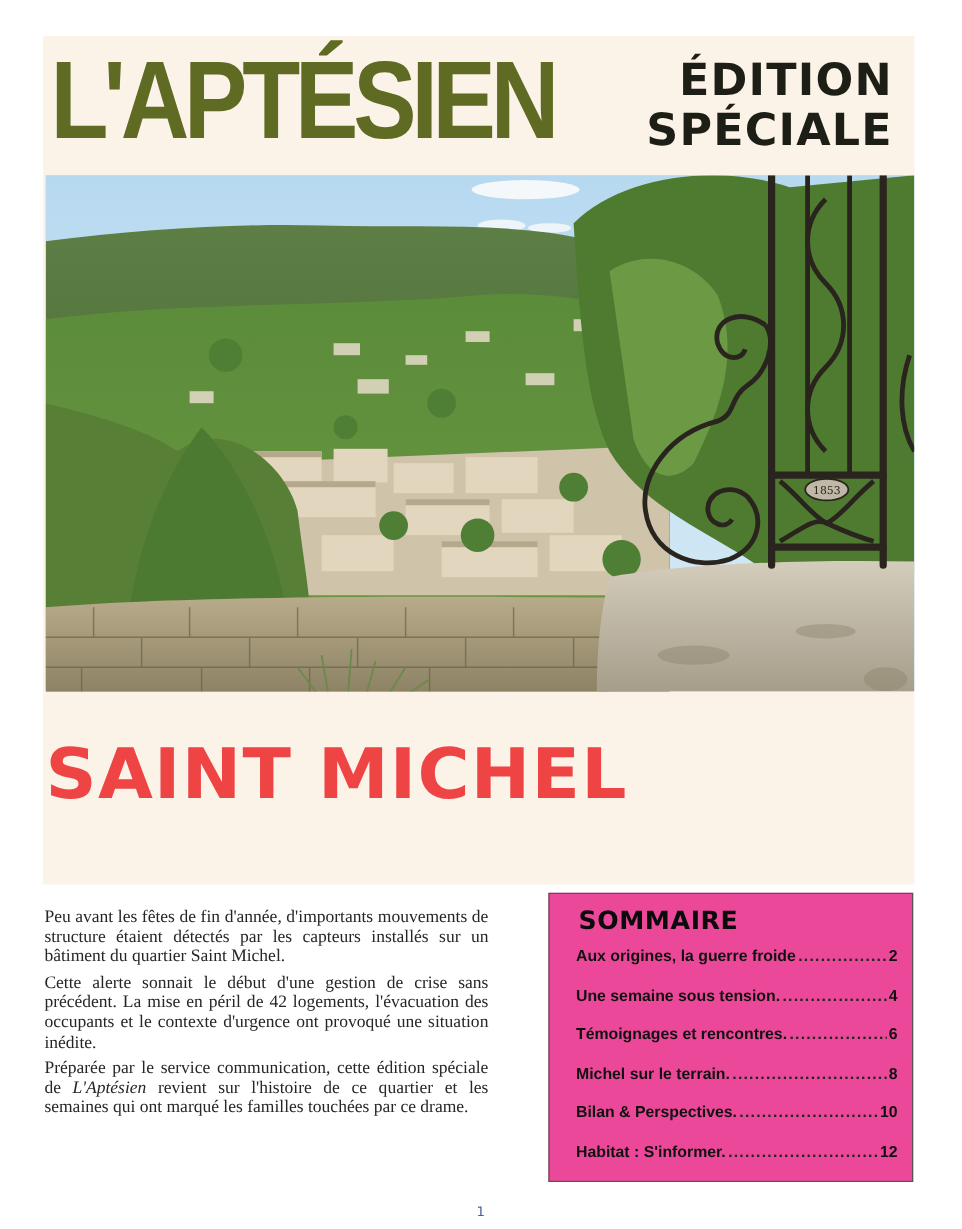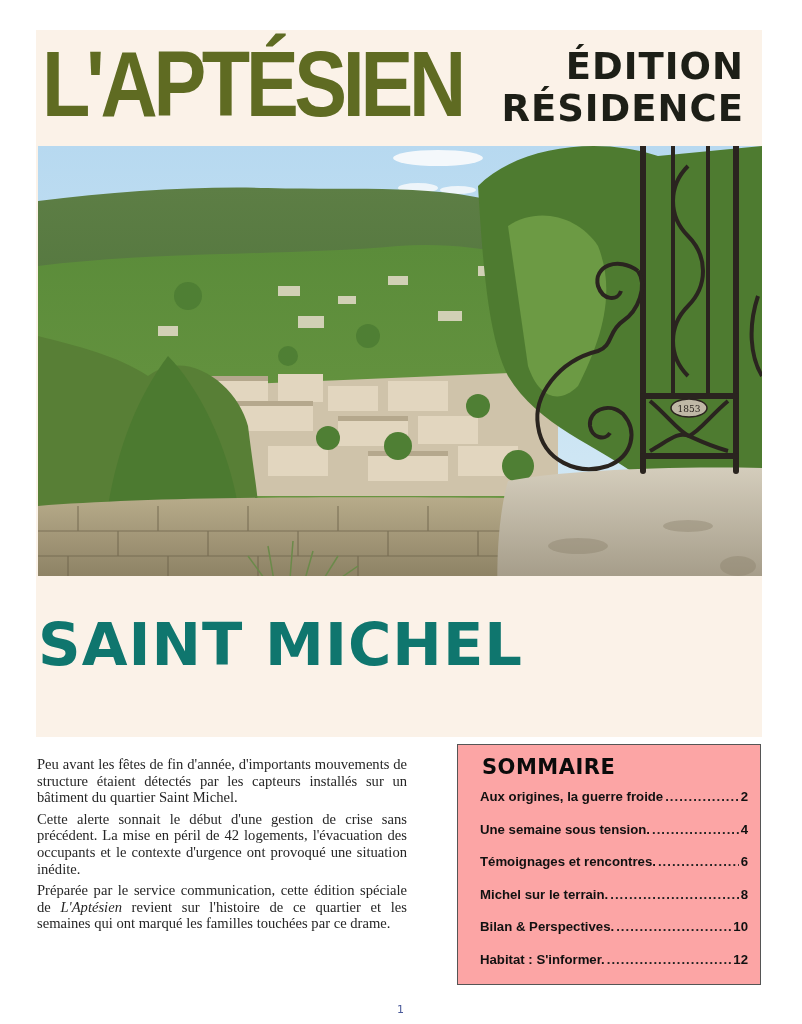--- a/index.html
+++ b/index.html
@@ -3,46 +3,46 @@
 <meta charset="utf-8">
 <style>
   html, body { margin:0; padding:0; background:#ffffff; }
   body { width:802px; height:1024px; position:relative; overflow:hidden; font-family:"Liberation Sans", sans-serif; }
   .panel { position:absolute; left:36px; top:30px; width:726px; height:707px; background:#fbf2e8; }
   .masthead-title { position:absolute; left:42px; top:36px; font-family:"Liberation Sans", sans-serif; font-weight:bold; font-size:92px; line-height:96px; color:#5f6b22; letter-spacing:-5px; transform:scaleX(0.86); transform-origin:left top; white-space:nowrap; }
   .edition { position:absolute; right:58px; top:46px; text-align:right; font-family:"DejaVu Sans", sans-serif; font-weight:bold; color:#1d1f17; font-size:37px; line-height:42px; letter-spacing:1px; }
   .edition div { white-space:nowrap;margin-left:40px; }
   .photo { position:absolute; left:38px; top:146px; width:724px; height:430px; overflow:hidden; background:#bcdcef; }
   .photo svg { display:block; }
-  .headline { position:absolute; left:38px; top:612px; white-space:nowrap; color:#0f766e; font-family:"DejaVu Sans", sans-serif; font-weight:bold; }
+  .headline { position:absolute; left:38px; top:612px; white-space:nowrap; color:#ef4444; font-family:"DejaVu Sans", sans-serif; font-weight:bold; }
   .headline .h1 { font-size:58px; line-height:66px; letter-spacing:1px; transform:scaleX(1.02); transform-origin:left; }
   .headline .h2 { font-size:45px; line-height:56px; letter-spacing:1.5px; margin-top:-2px; }
   .intro { position:absolute; left:37px; top:756px; width:370px; font-family:Liberation Serif, serif; font-size:14.6px; line-height:16.6px; color:#262626; text-align:justify; }
   .intro p { margin:0 0 5px 0; }
   .intro em { font-style:italic; }
-  .toc { position:absolute; left:457px; top:744px; width:304px; height:241px; border:1.5px solid #555; box-sizing:border-box; background:#fca5a5; }
+  .toc { position:absolute; left:457px; top:744px; width:304px; height:241px; border:1.5px solid #555; box-sizing:border-box; background:#ec4899; }
   .toc-title { position:absolute; left:24px; top:10px; font-family:"DejaVu Sans", sans-serif; font-weight:bold; font-size:21px; letter-spacing:0.5px; color:#0b0b0b; }
   .toc-list { position:absolute; left:22px; top:44px; width:268px; list-style:none; margin:0; padding:0; }
   .toc-item { display:flex; align-items:baseline; height:32.6px; font-family:"Liberation Sans", sans-serif; font-weight:bold; font-size:13.2px; color:#111; }
   .toc-item .lbl { white-space:nowrap; }
   .toc-item .dots { flex:1; overflow:hidden; white-space:nowrap; margin:0 2px; letter-spacing:1px; color:#222; }
   .toc-item .dots::before { content:"............................................................................................"; }
   .toc-item .pg { white-space:nowrap; }
   .page-num { position:absolute; left:397px; top:1003px; font-family:"DejaVu Sans", sans-serif; font-size:11px; color:#4a5a9a; }
 </style>
 </head>
 <body>
 
 <div class="panel"></div>
 
 <div class="masthead-title">L'APTÉSIEN</div>
 
 <div class="edition">
   <div>ÉDITION</div>
-  <div>RÉSIDENCE</div>
+  <div>SPÉCIALE</div>
 </div>
 
 <div class="photo">
   <svg width="724" height="458" viewBox="0 0 724 458" xmlns="http://www.w3.org/2000/svg">
     <defs>
       <linearGradient id="sky" x1="0" y1="0" x2="0" y2="1">
         <stop offset="0" stop-color="#b7d9f0"></stop>
         <stop offset="1" stop-color="#d9ecf6"></stop>
       </linearGradient>
       <linearGradient id="hill" x1="0" y1="0" x2="0" y2="1">

